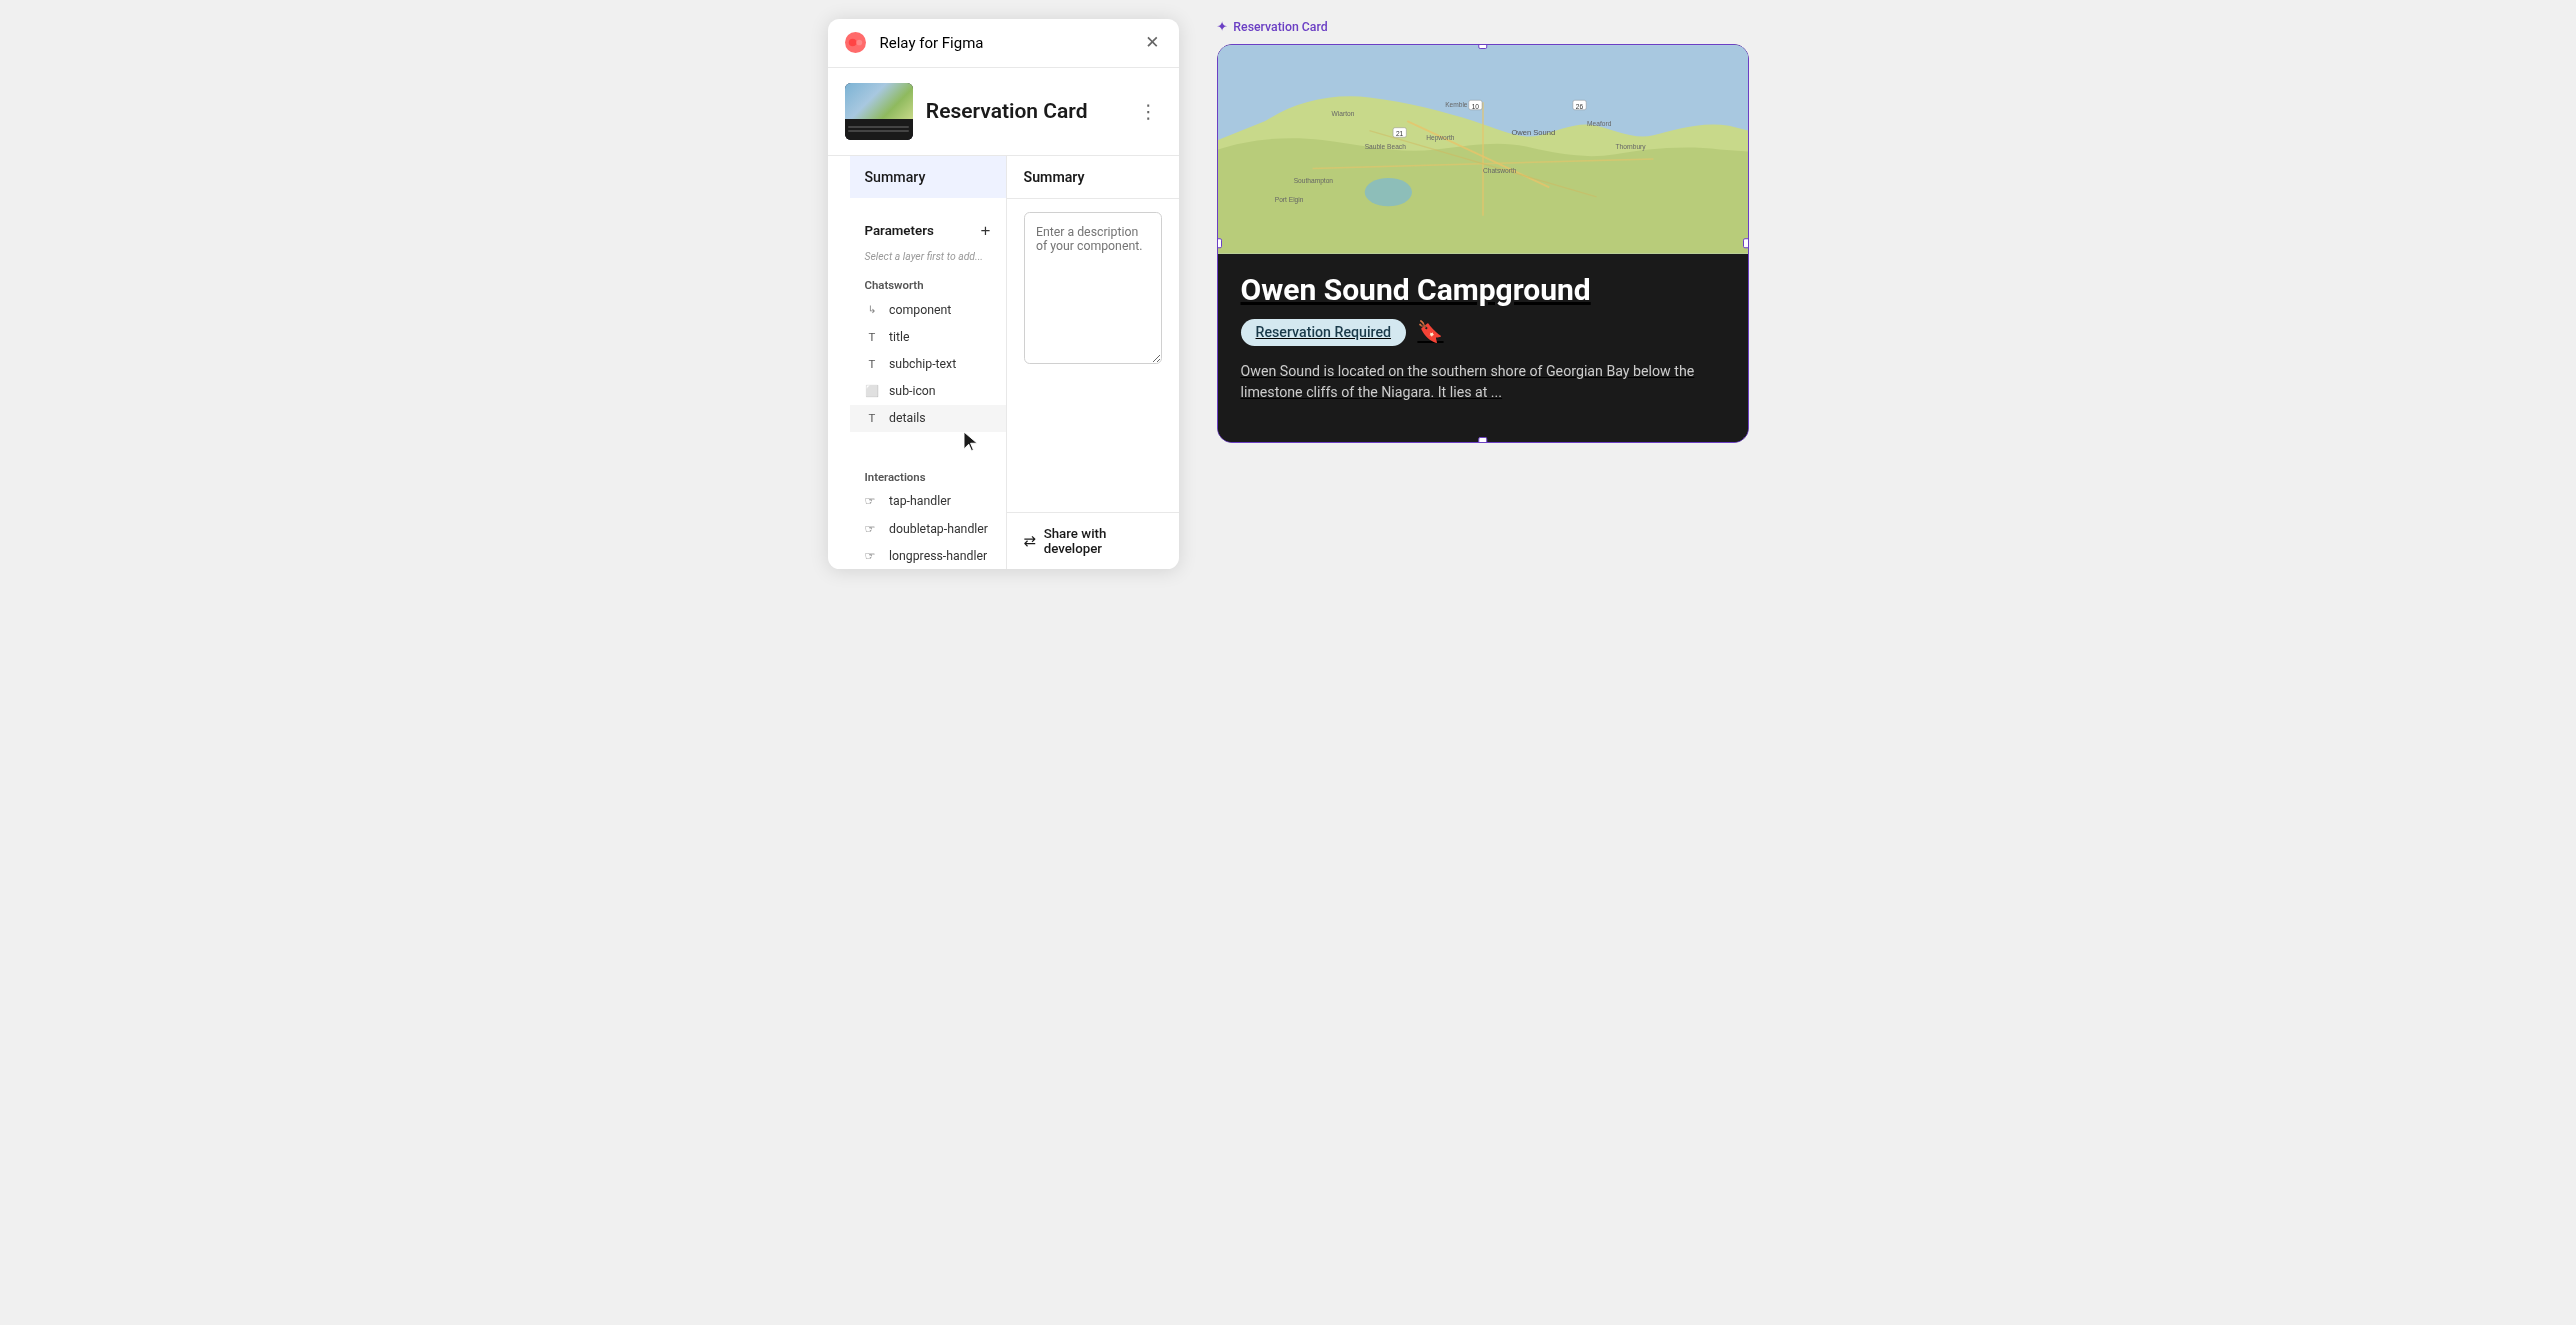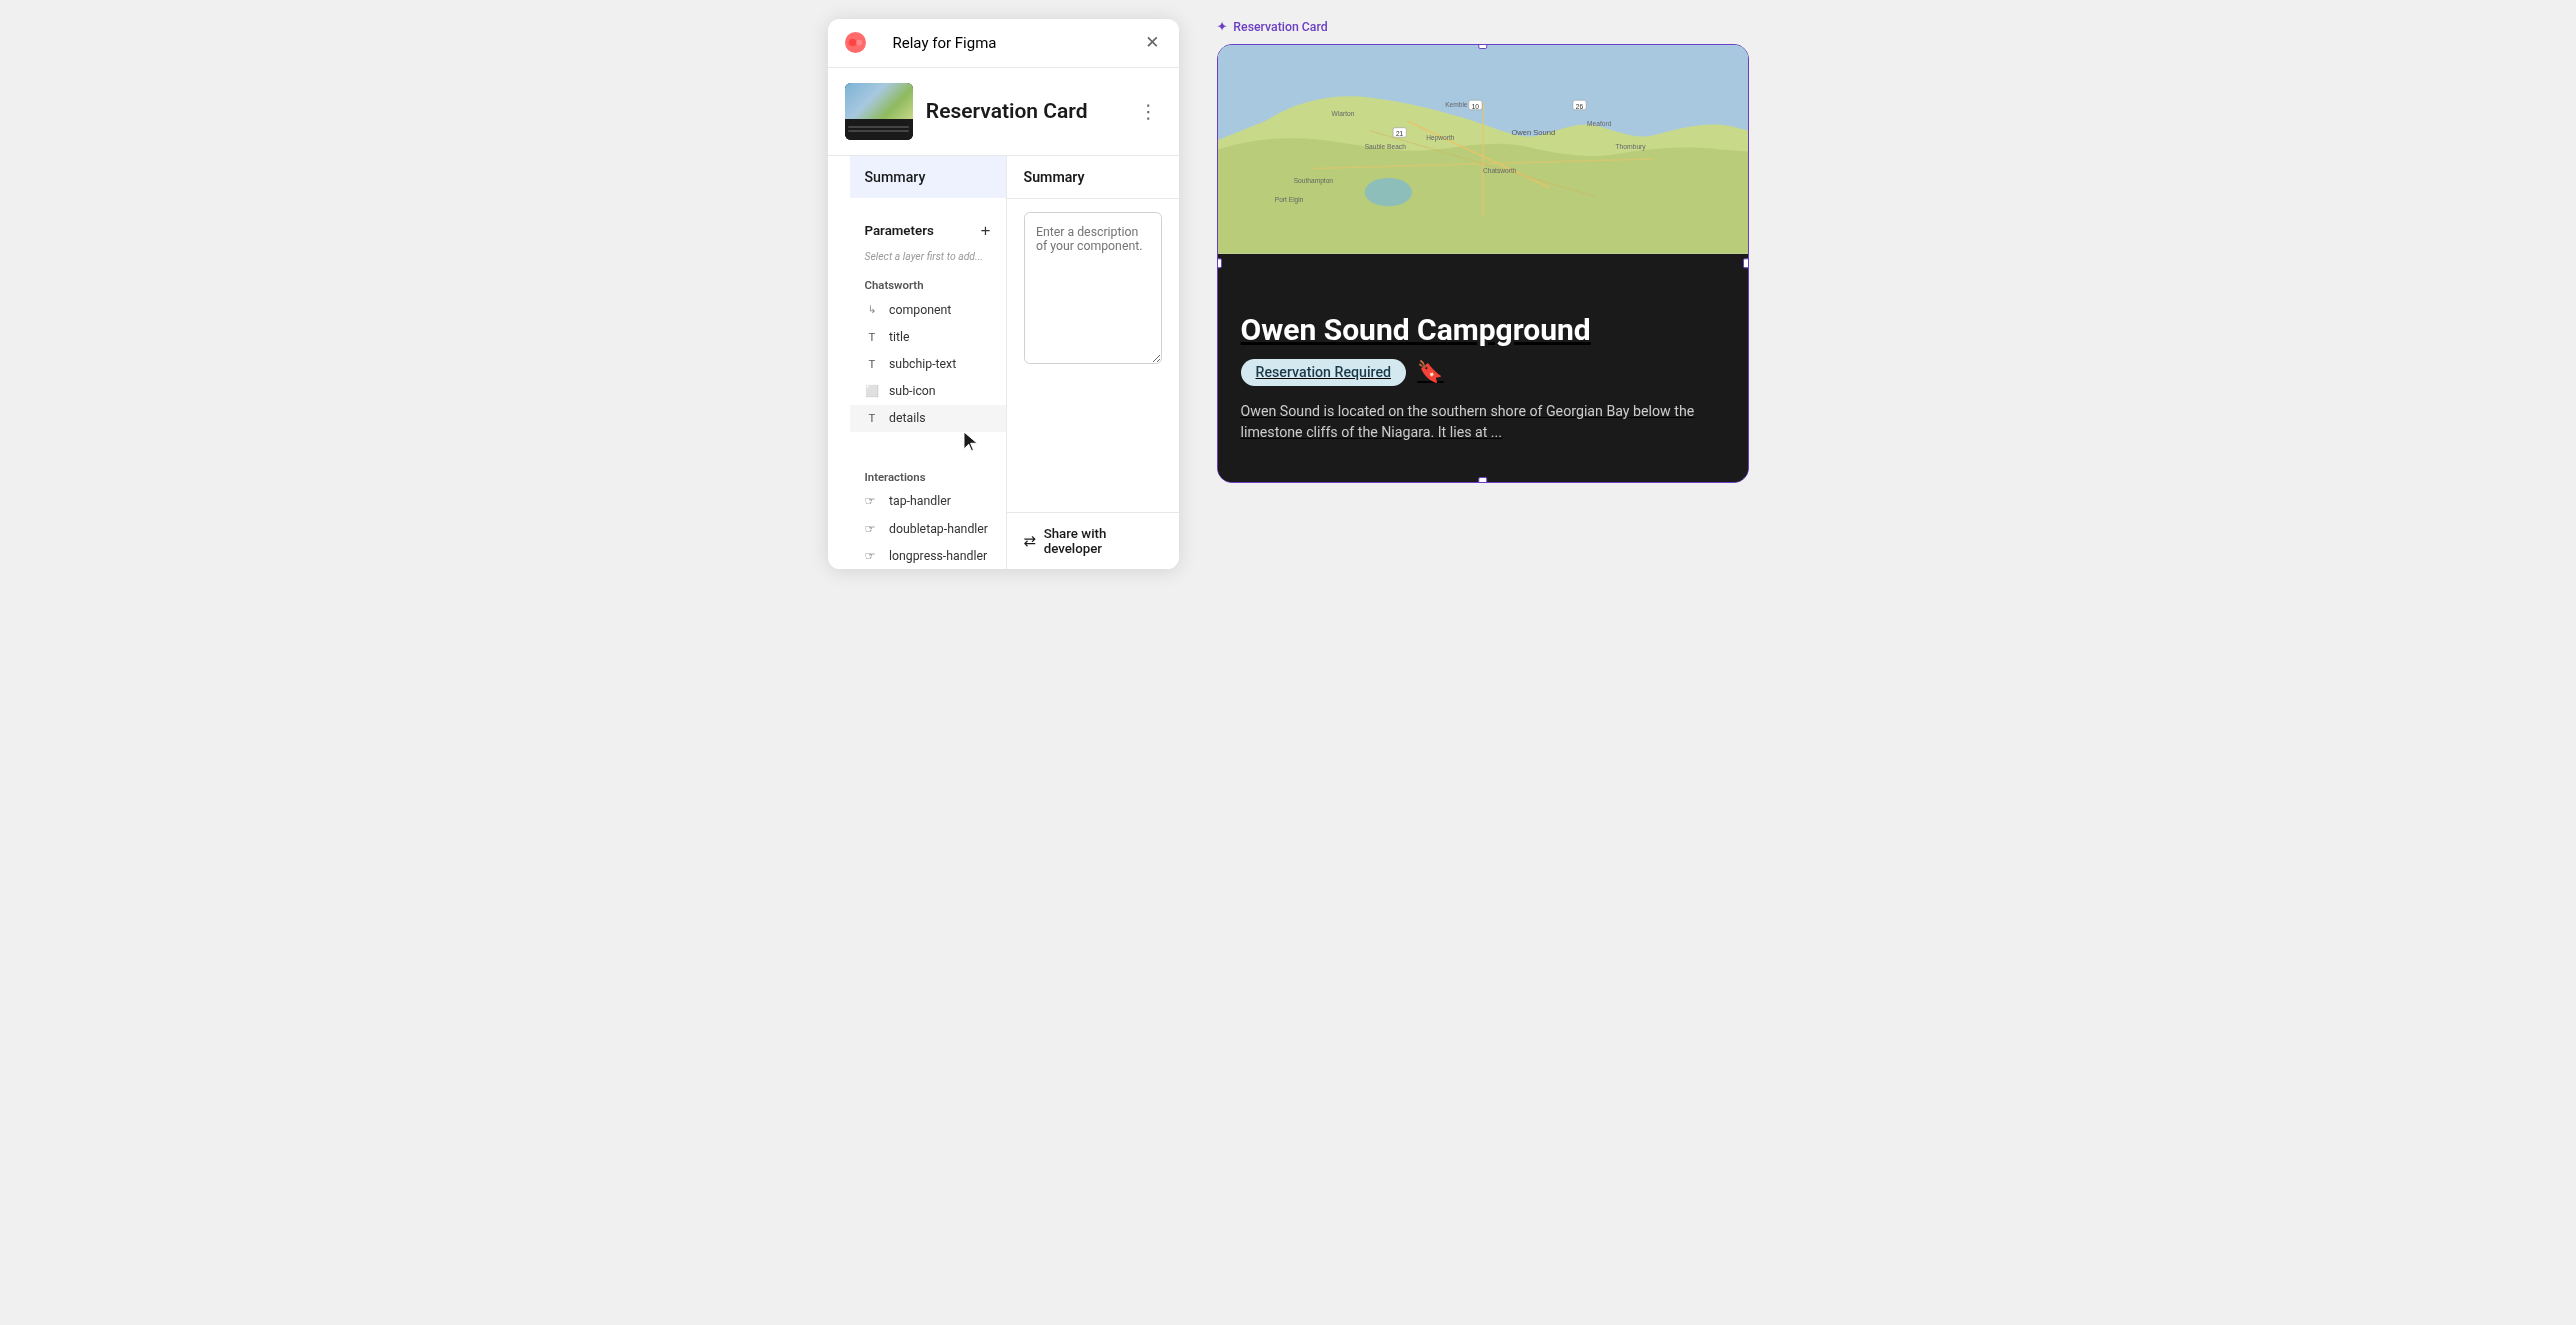--- a/index.html
+++ b/index.html
@@ -29,21 +29,21 @@
       display: flex;
       align-items: center;
       justify-content: space-between;
       padding: 13.3px 17px;
       border-bottom: 0.9px solid #e8e8e8;
     }
 
     .panel-header-left {
       display: flex;
       align-items: center;
-      gap: 27px;
+      gap: 14px;
     }
 
     .relay-logo {
       width: 21px;
       height: 21px;
     }
 
     .close-btn {
       background: none;
       border: none;
@@ -341,21 +341,20 @@
 
     
     .map-svg {
       width: 100%;
       height: 100%;
     }
 
     .card-content {
       padding: 19px 23px;
       background: #1a1a1a;
-      margin-top: 40px;
     }
 
     .card-title {
       font-size: 30px;
       font-weight: 700;
       color: #fff;
       margin-bottom: 13.3px;
       line-height: 1.1;
     }
 

